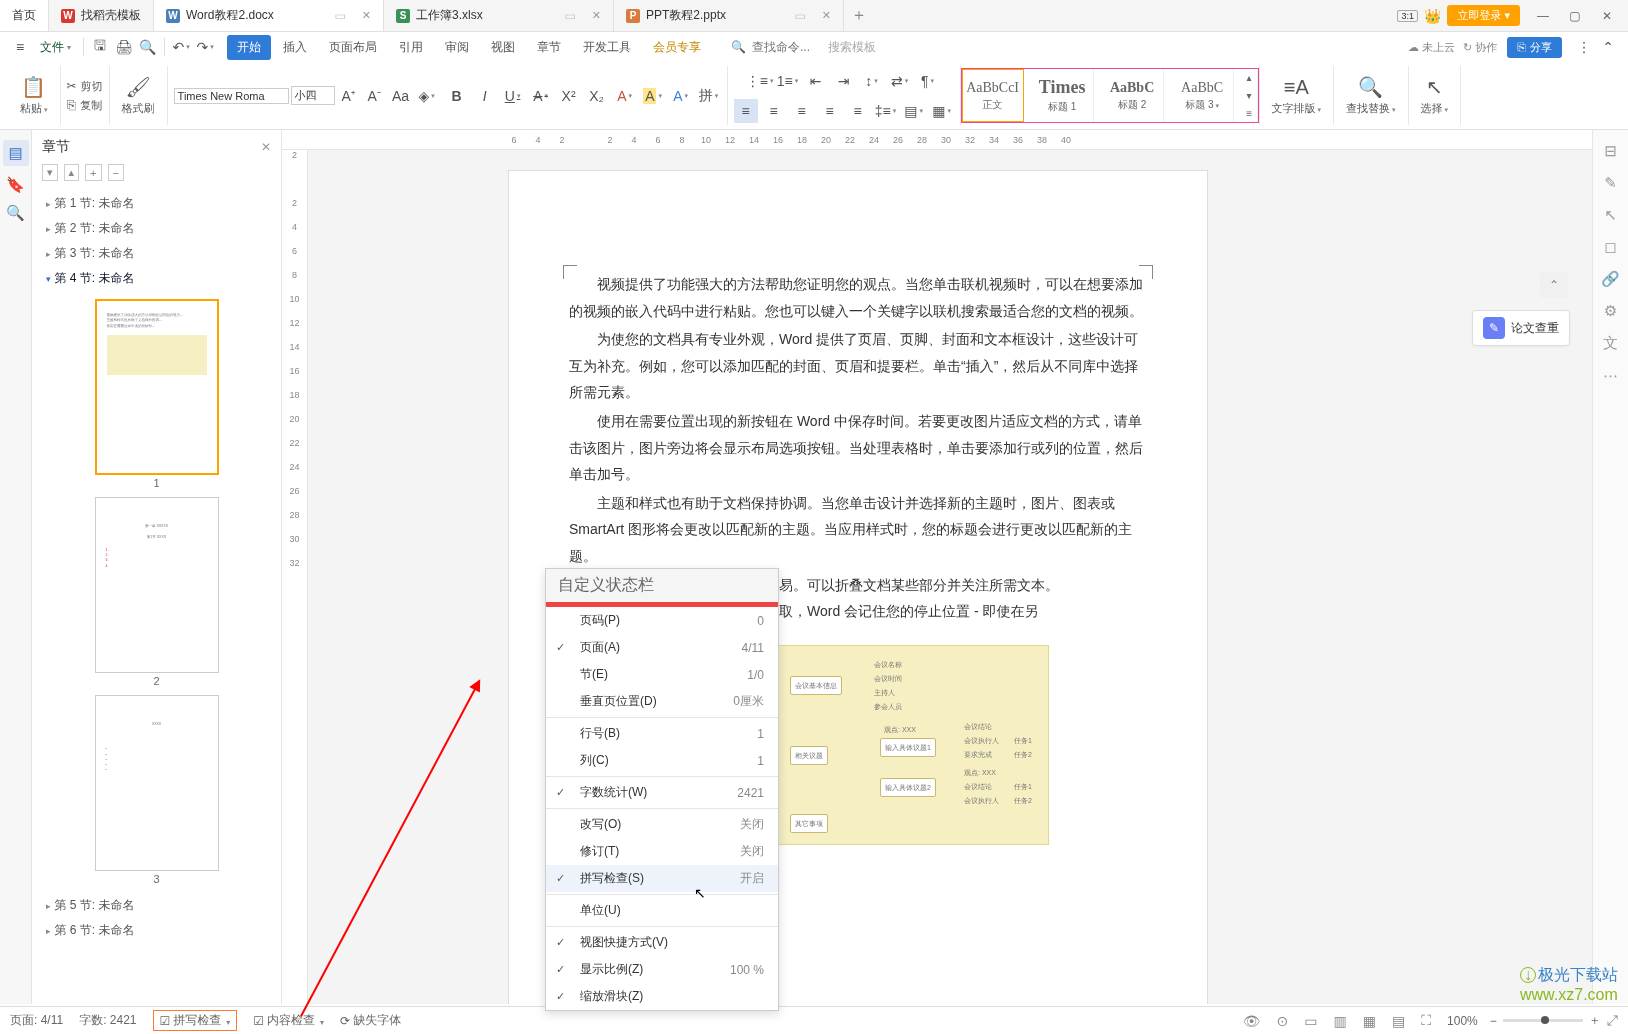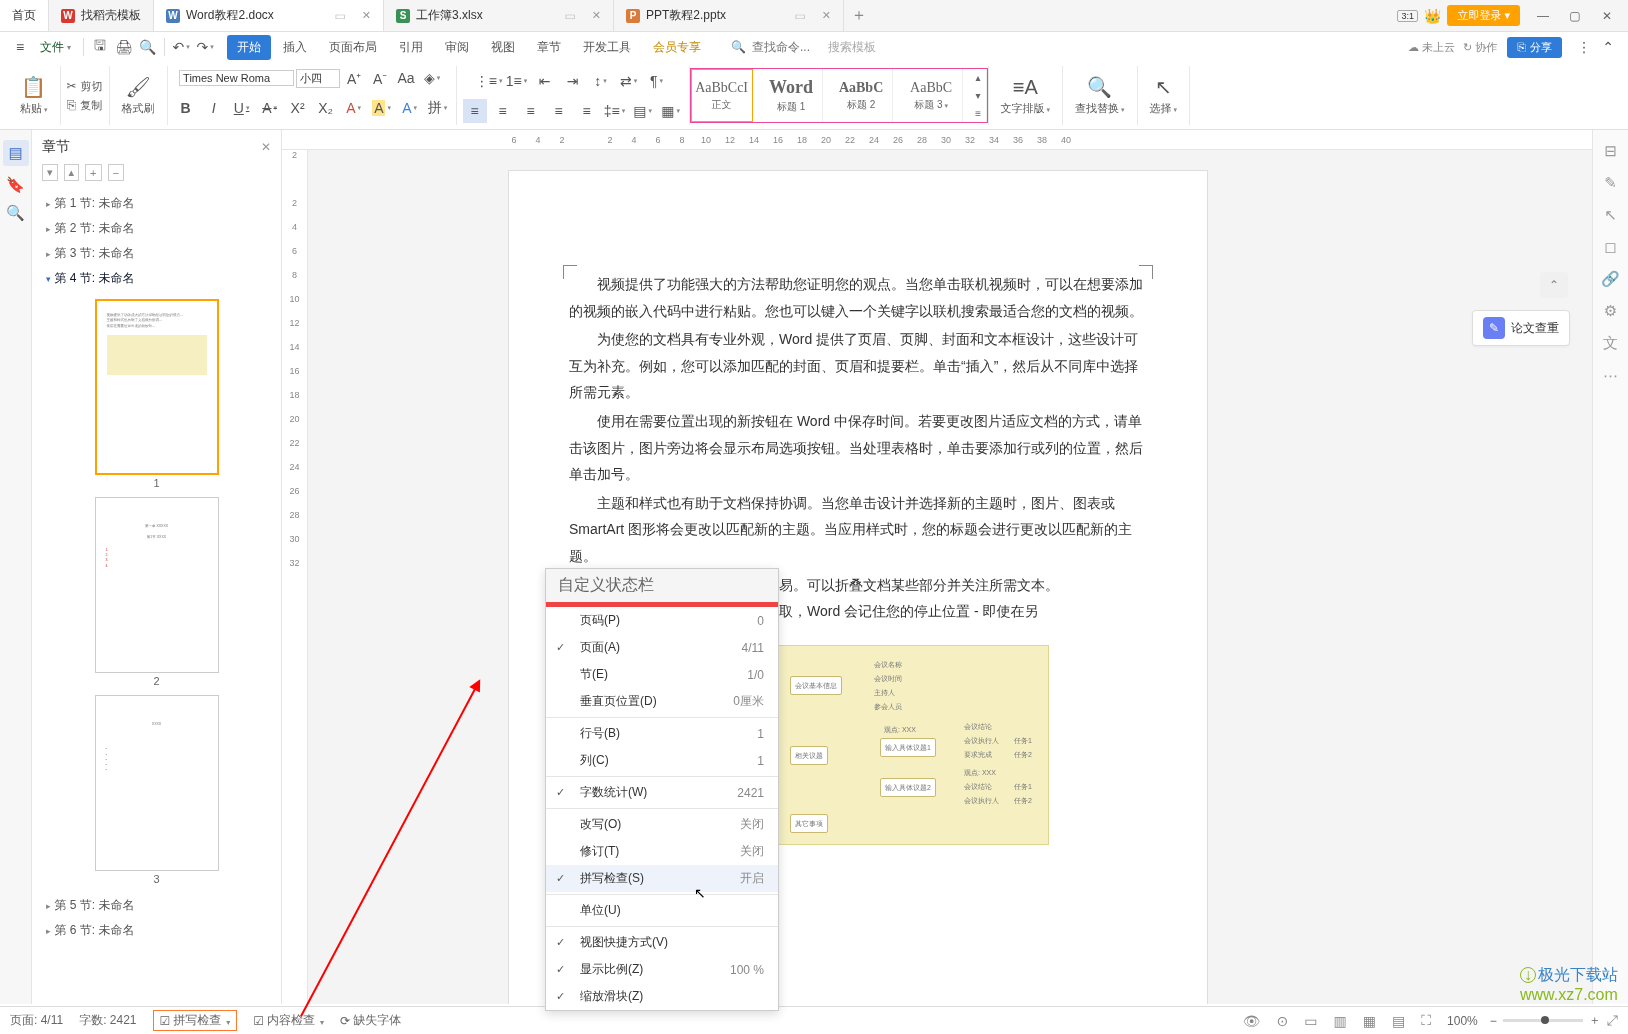--- a/index.html
+++ b/index.html
@@ -208,21 +208,21 @@
         <span class="ic">⎘</span>
         <span>复制</span>
       </div>
   </div>
   <div class="rib-group">
     <div class="rib-big">
         <span class="ic">🖌</span>
         <span>格式刷</span>
       </div>
   </div>
-  <div class="rib-group" style="flex-direction:column;gap:6px;justify-content:flex-start">
+  <div class="rib-group" style="flex-direction:row;gap:6px;justify-content:center">
     <div class="font-combo">
       <span class="sel fontname">Times New Roma</span>
       <span class="sel fontsize">小四</span>
       <span class="menu-icon">A⁺</span>
       <span class="menu-icon">A⁻</span>
       <span class="menu-icon">Aa</span>
       <span class="menu-icon btn-drop">◈</span>
     </div>
     <div class="rib-row">
       <span class="menu-icon">
@@ -264,21 +264,21 @@
       <span class="menu-icon btn-drop">▦</span>
     </div>
   </div>
   <div class="rib-group" style="padding:0">
     <div class="style-gallery">
       <div class="style-item sel">
           <span class="preview">AaBbCcI</span>
           <span class="lbl">正文</span>
         </div>
       <div class="style-item">
-          <span class="preview" style="font-weight:bold;font-size:18px">Word</span>
+          <span class="preview" style="font-weight:bold;font-size:18px">Times</span>
           <span class="lbl">标题 1</span>
         </div>
       <div class="style-item">
           <span class="preview" style="font-weight:bold">AaBbC</span>
           <span class="lbl">标题 2</span>
         </div>
       <div class="style-item">
           <span class="preview">AaBbC</span>
           <span class="lbl btn-drop">标题 3</span>
         </div>

